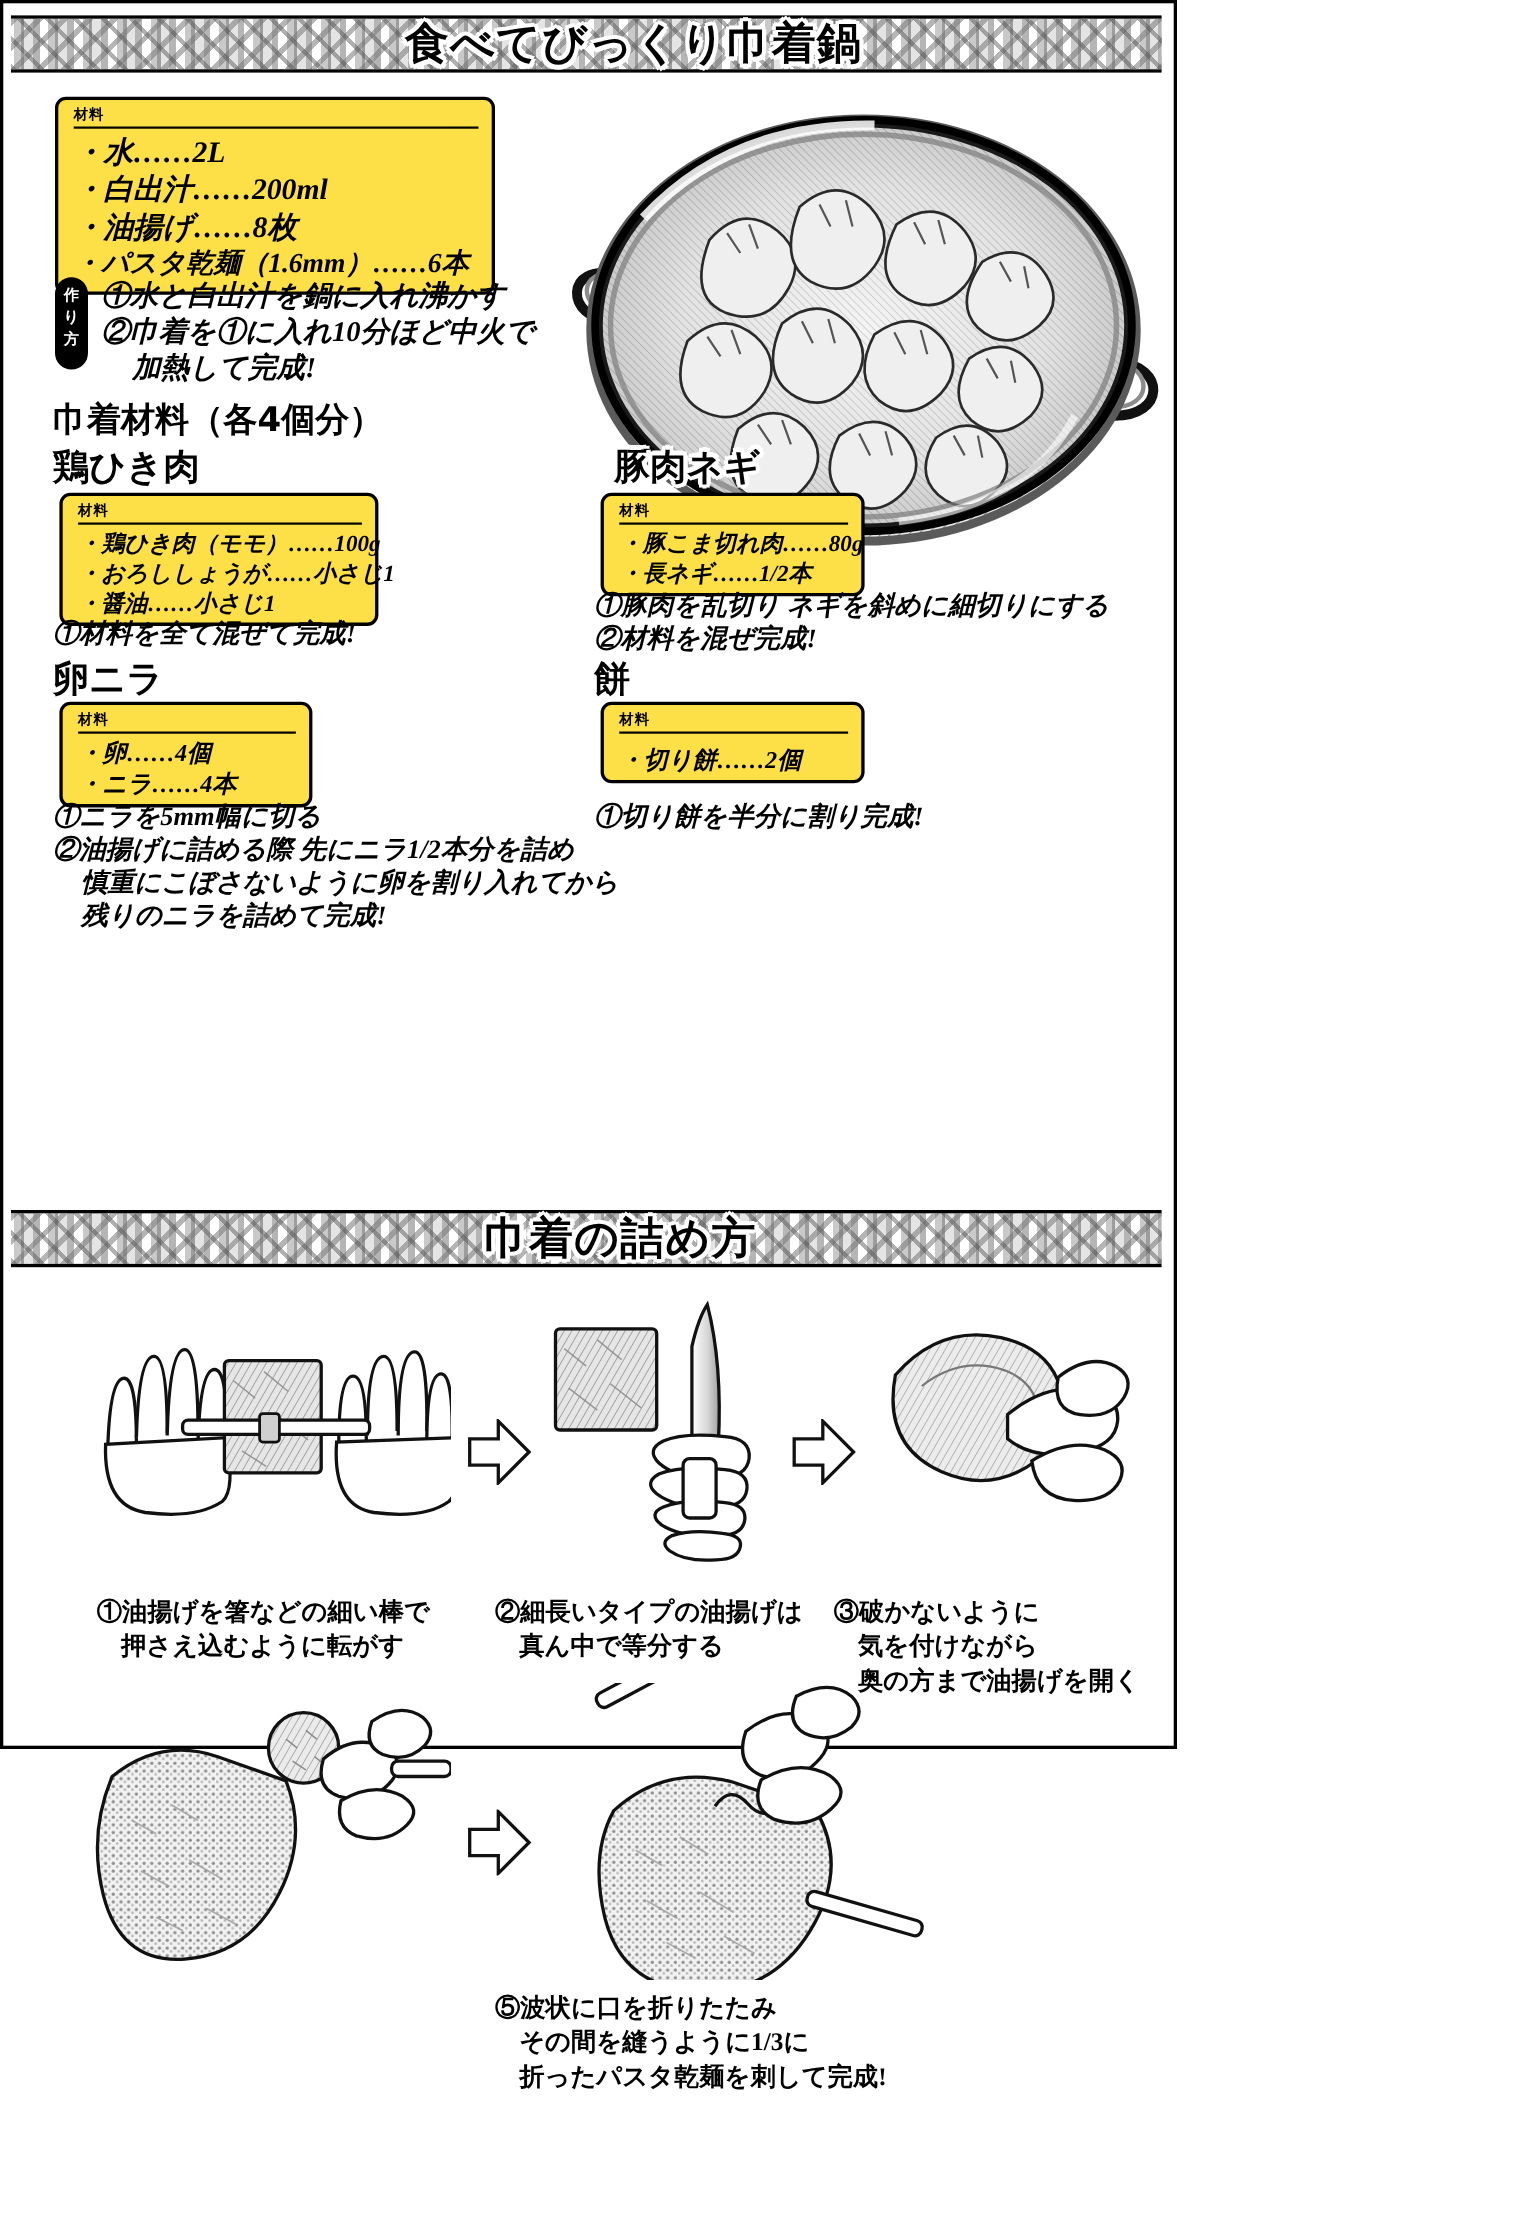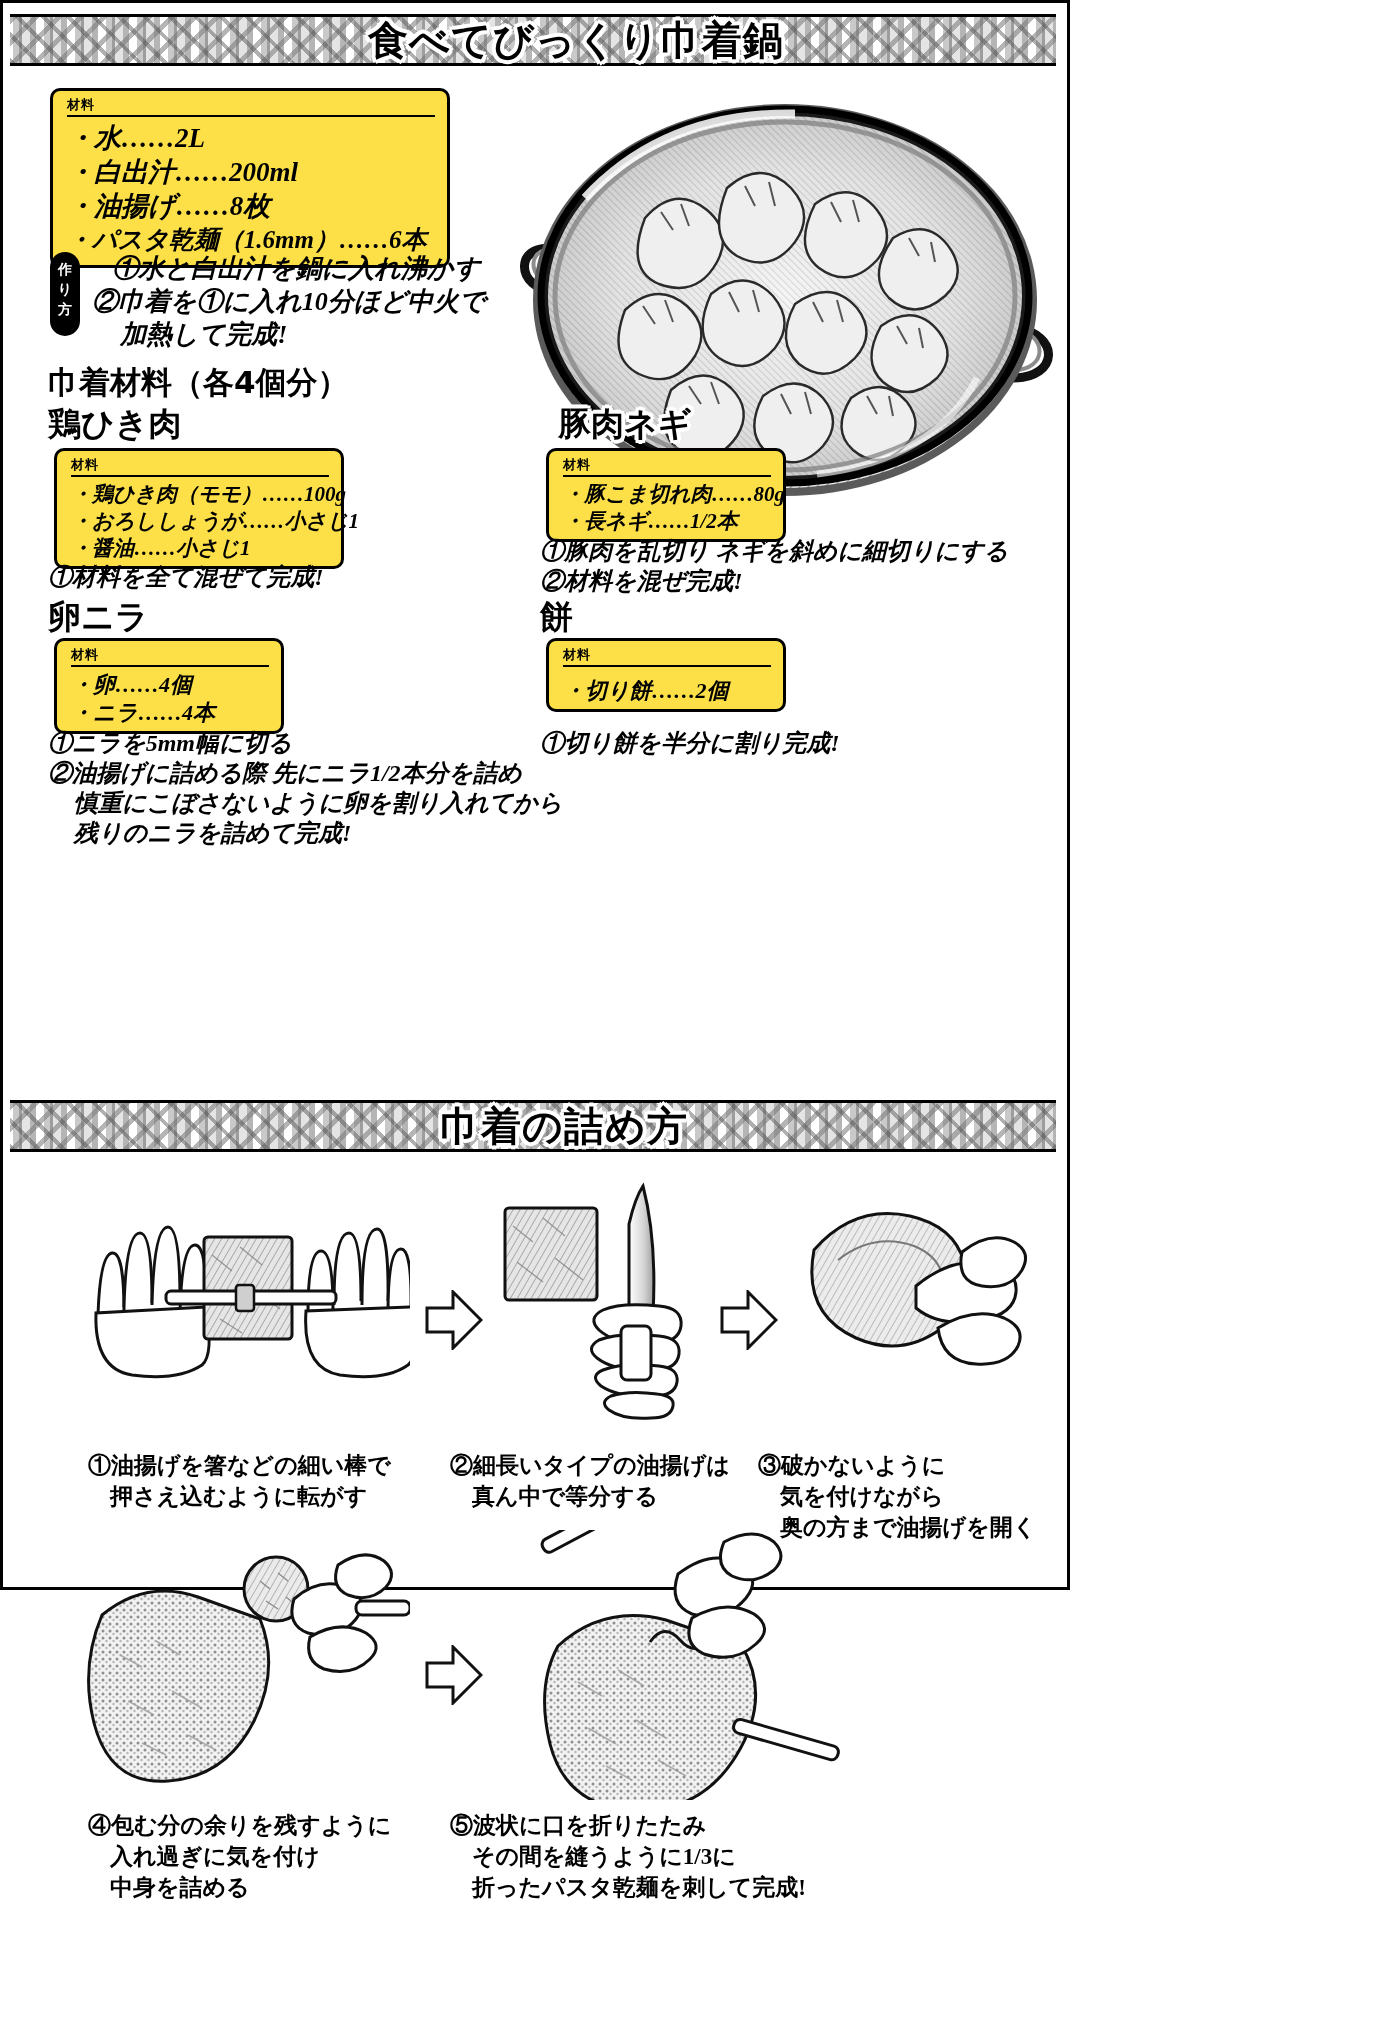--- a/index.html
+++ b/index.html
@@ -227,21 +227,21 @@
     </ul>
   </div>
 
   <div class="howto-wrap" style="left:50px; top:252px; width:430px; height:90px;">
     <div class="howto-tag" style="height:84px;">
       <span>作</span>
       <span>り</span>
       <span>方</span>
     </div>
     <div class="howto-text">
-      <span style="display:block;text-align:right;">①水と白出汁を鍋に入れ沸かす</span>
+      <span style="display:block;">①水と白出汁を鍋に入れ沸かす</span>
       <span style="display:block;">②巾着を①に入れ10分ほど中火で</span>
       <span class="cont">加熱して完成!</span>
     </div>
   </div>
 
   <div id="pot-photo">
     <svg viewBox="0 0 570 420" preserveAspectRatio="none" aria-hidden="true">
       <defs>
         <pattern id="tone" width="6" height="6" patternUnits="userSpaceOnUse" patternTransform="rotate(45)">
           <rect width="6" height="6" fill="#e8e8e8"></rect>
@@ -553,25 +553,20 @@
       <g fill="#fff" stroke="#111" stroke-width="3">
         <path d="M178 44 q34 -26 62 -10 q22 14 6 34 q-22 26 -54 16 q-24 -10 -14 -40z"></path>
         <path d="M192 88 q34 -20 62 -4 q20 14 2 30 q-22 20 -52 10 q-22 -10 -12 -36z"></path>
         <path d="M224 12 q30 -16 50 0 q14 14 0 28 q-20 16 -42 6 q-18 -10 -8 -34z"></path>
       </g>
 
       <rect x="236" y="188" width="108" height="14" rx="6" transform="rotate(16 236 188)" fill="#fff" stroke="#111" stroke-width="3"></rect>
     </svg>
   </div>
 
-  <div class="caption" style="left:88px; top:1810px;">
-    <span style="display:block;">④包む分の余りを残すように</span>
-    <span class="indent">入れ過ぎに気を付け</span>
-    <span class="indent">中身を詰める</span>
-  </div>
 
   <div class="caption" style="left:450px; top:1810px;">
     <span style="display:block;">⑤波状に口を折りたたみ</span>
     <span class="indent">その間を縫うように1/3に</span>
     <span class="indent">折ったパスタ乾麺を刺して完成!</span>
   </div>
 
 </div>
 
 </body></html>

